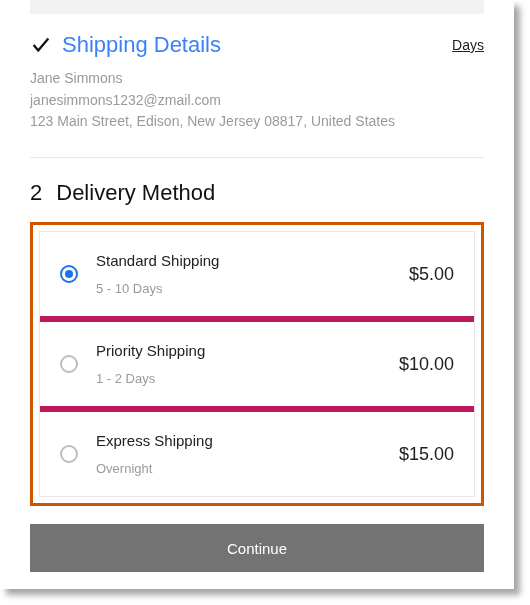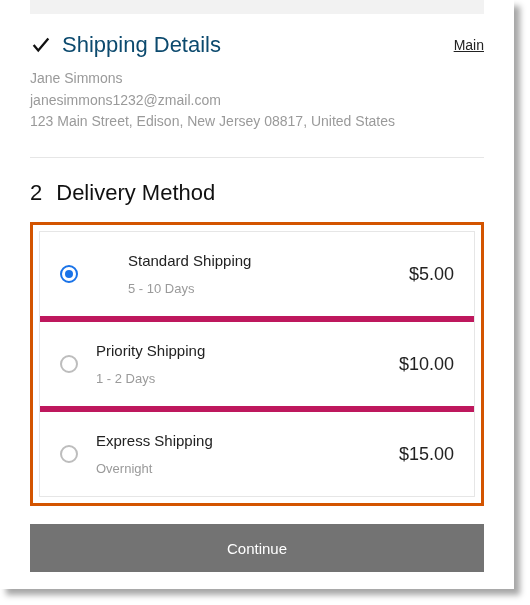--- a/index.html
+++ b/index.html
@@ -10,31 +10,31 @@
     height: 589px;
     margin: 0;
     background: #fff;
     box-shadow: 6px 6px 6px rgba(0,0,0,0.35);
   }
   .topbar { height: 14px; background: #f2f2f2; margin: 0 30px 18px 30px; }
   .content { padding: 0 30px; }
   .row { display: flex; align-items: center; justify-content: space-between; }
   .ship-head { display: flex; align-items: center; gap: 10px; }
   .check-icon { width: 22px; height: 22px; flex: 0 0 22px; }
-  .ship-title { font-size: 22px; font-weight: 400; color: #0c4a6e; }
+  .ship-title { font-size: 22px; font-weight: 400; color: #3b82f6; }
   .edit-link { font-size: 14px; color: #222; text-decoration: underline; cursor: pointer; }
   .ship-meta { margin-top: 10px; color: #9a9a9a; font-size: 14px; line-height: 1.55; }
   .divider { height: 1px; background: #e6e6e6; margin: 24px 0 22px 0; }
   .step-head { display: flex; align-items: baseline; gap: 14px; margin-bottom: 16px; }
   .step-num { font-size: 22px; color: #111; }
   .step-title { font-size: 22px; color: #111; }
   .highlight-box { border: 3px solid #d35400; padding: 6px; }
   .option-list { border: 1px solid #e6e6e6; }
   .option { display: flex; align-items: center; padding: 20px 20px; border-top: 6px solid #be185d; cursor: pointer; }
-  .option:first-child { border-top: none; gap: 32px; }
+  .option:first-child { border-top: none; }
   .radio {
     width: 18px; height: 18px; border: 2px solid #bdbdbd; border-radius: 50%;
     display: flex; align-items: center; justify-content: center; flex: 0 0 18px;
   }
   .radio.selected { border-color: #1a73e8; }
   .radio .dot { width: 8px; height: 8px; border-radius: 50%; background: #1a73e8; display: none; }
   .radio.selected .dot { display: block; }
   .opt-text { margin-left: 18px; flex: 1; }
   .opt-name { font-size: 15px; color: #222; }
   .opt-sub { font-size: 13px; color: #9a9a9a; margin-top: 12px; }
@@ -51,21 +51,21 @@
   <div class="topbar"></div>
   <div class="content">
 
     <div class="row">
       <div class="ship-head">
         <svg class="check-icon" viewBox="0 0 24 24">
           <path d="M4 12 L9 18 L20 5" fill="none" stroke="#111" stroke-width="2.5"></path>
         </svg>
         <span class="ship-title">Shipping Details</span>
       </div>
-      <a class="edit-link">Main</a>
+      <a class="edit-link">Days</a>
     </div>
 
     <div class="ship-meta">
       <div>Jane Simmons</div>
       <div>janesimmons1232@zmail.com</div>
       <div>123 Main Street, Edison, New Jersey 08817, United States</div>
     </div>
 
     <div class="divider"></div>
 

